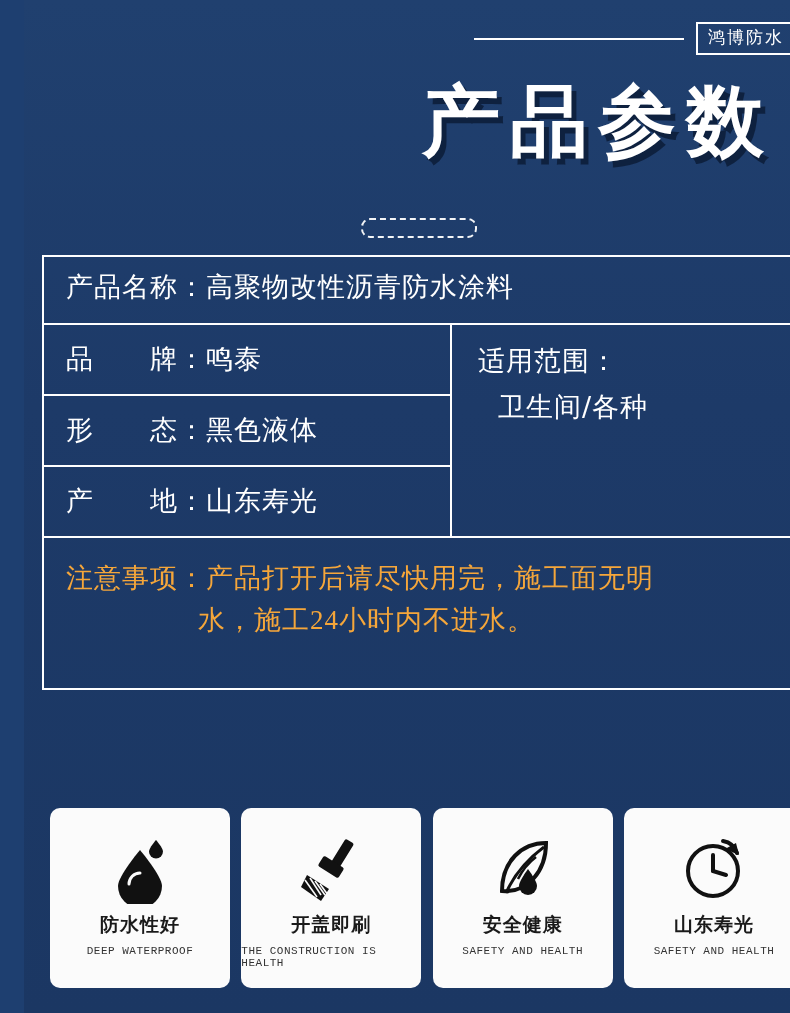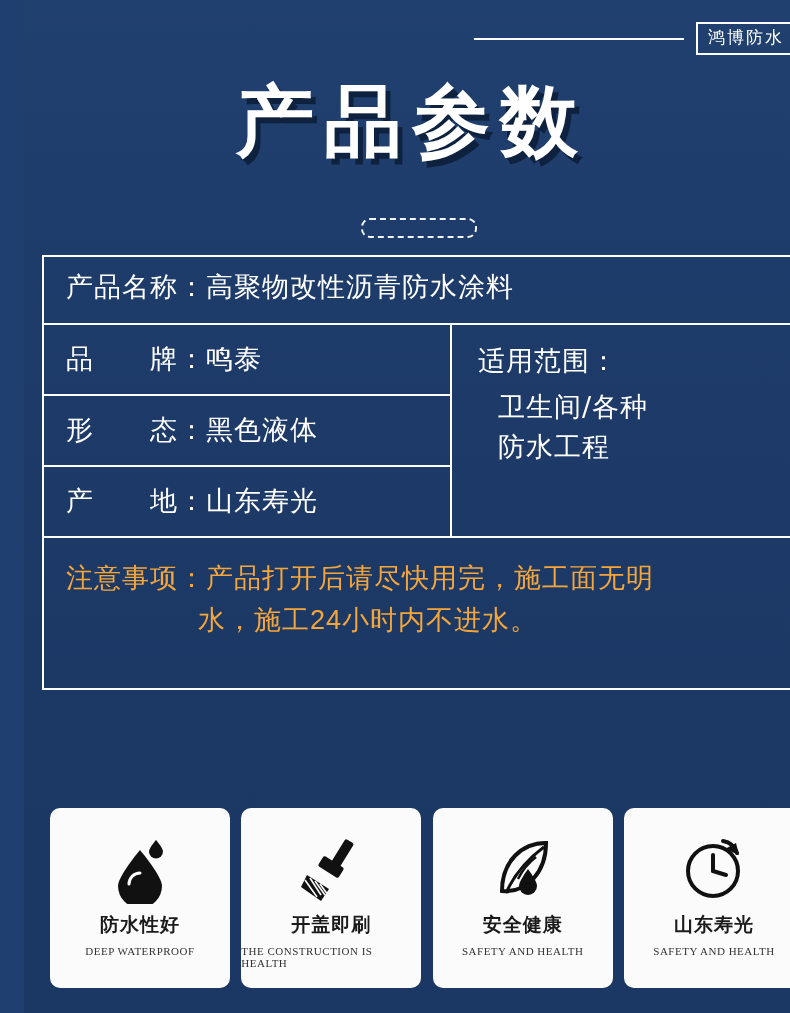--- a/index.html
+++ b/index.html
@@ -43,23 +43,23 @@
     color: #ffffff;
     font-size: 17px;
     letter-spacing: 2px;
     font-family: "DejaVu Sans", sans-serif;
   }
 
   
   .title-wrap {
     position: absolute;
     top: 82px;
-    left: 13px;
+    left: 0;
     width: 750px;
-    text-align: center;
+    text-align: right;
   }
   .title {
     display: inline-block;
     font-size: 78px;
     font-weight: bold;
     color: #ffffff;
     letter-spacing: 10px;
     font-family: "DejaVu Sans", sans-serif;
     text-shadow: 5px 6px 0px rgba(12,28,55,0.85);
     line-height: 1;
@@ -137,21 +137,21 @@
     padding-left: 20px;
     line-height: 1.48;
     font-family: "DejaVu Sans", sans-serif;
     letter-spacing: 1px;
   }
   .notice {
     padding: 20px 22px 40px 22px;
     font-size: 27px;
     color: #f5a63a;
     line-height: 1.55;
-    font-family: Liberation Sans, sans-serif;
+    font-family: Liberation Serif, serif;
     letter-spacing: 1px;
     min-height: 150px;
     box-sizing: border-box;
   }
   .notice .ind {
     display: inline-block;
   }
 
   
   .features {
@@ -184,21 +184,21 @@
     font-size: 19px;
     font-weight: bold;
     color: #1a1a1a;
     font-family: "DejaVu Sans", sans-serif;
     margin-top: 4px;
     letter-spacing: 1px;
   }
   .card .en {
     font-size: 11px;
     color: #333333;
-    font-family: Liberation Serif, serif;
+    font-family: Liberation Mono, monospace;
     letter-spacing: 0.5px;
     margin-top: 7px;
   }
 </style>
 </head>
 <body>
 
 <div class="page">
 
   <div class="brand-bar">
@@ -234,21 +234,20 @@
 
         <div class="cell left-cell last">
           <span>产　　地：</span><span>山东寿光</span>
         </div>
 
       </div>
 
       <div class="right-col">
         <div class="right-title">适用范围：</div>
         <div class="right-line">卫生间/各种</div>
-        <div class="right-line">防水工程</div>
       </div>
     </div>
 
     <div class="row">
       <div class="cell notice">
         <span>注意事项：</span><span>产品打开后请尽快用完，施工面无明</span><br>
         <span class="ind" style="padding-left:132px">水，施工24小时内不进水。</span>
       </div>
     </div>
 

